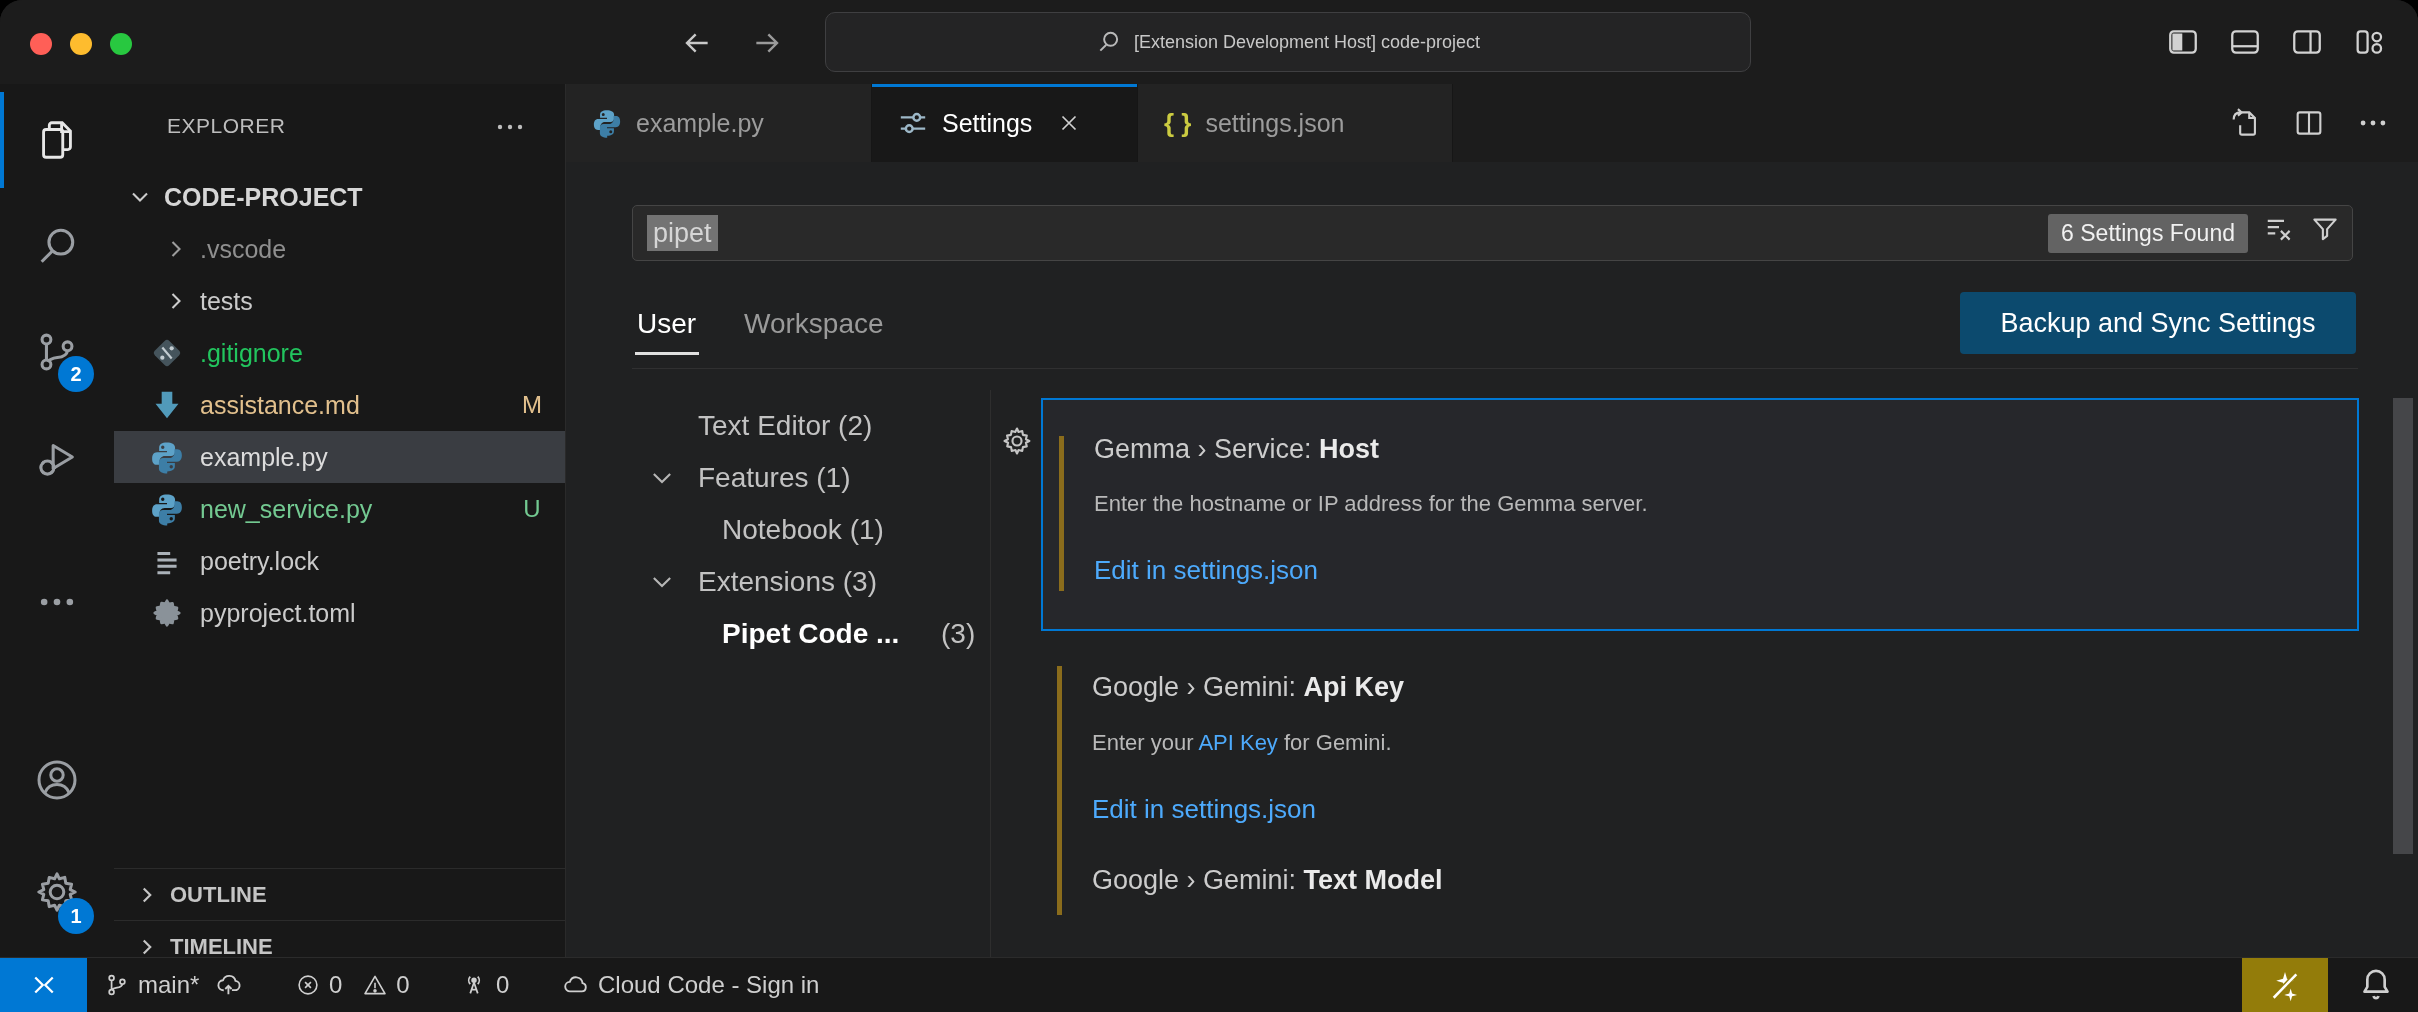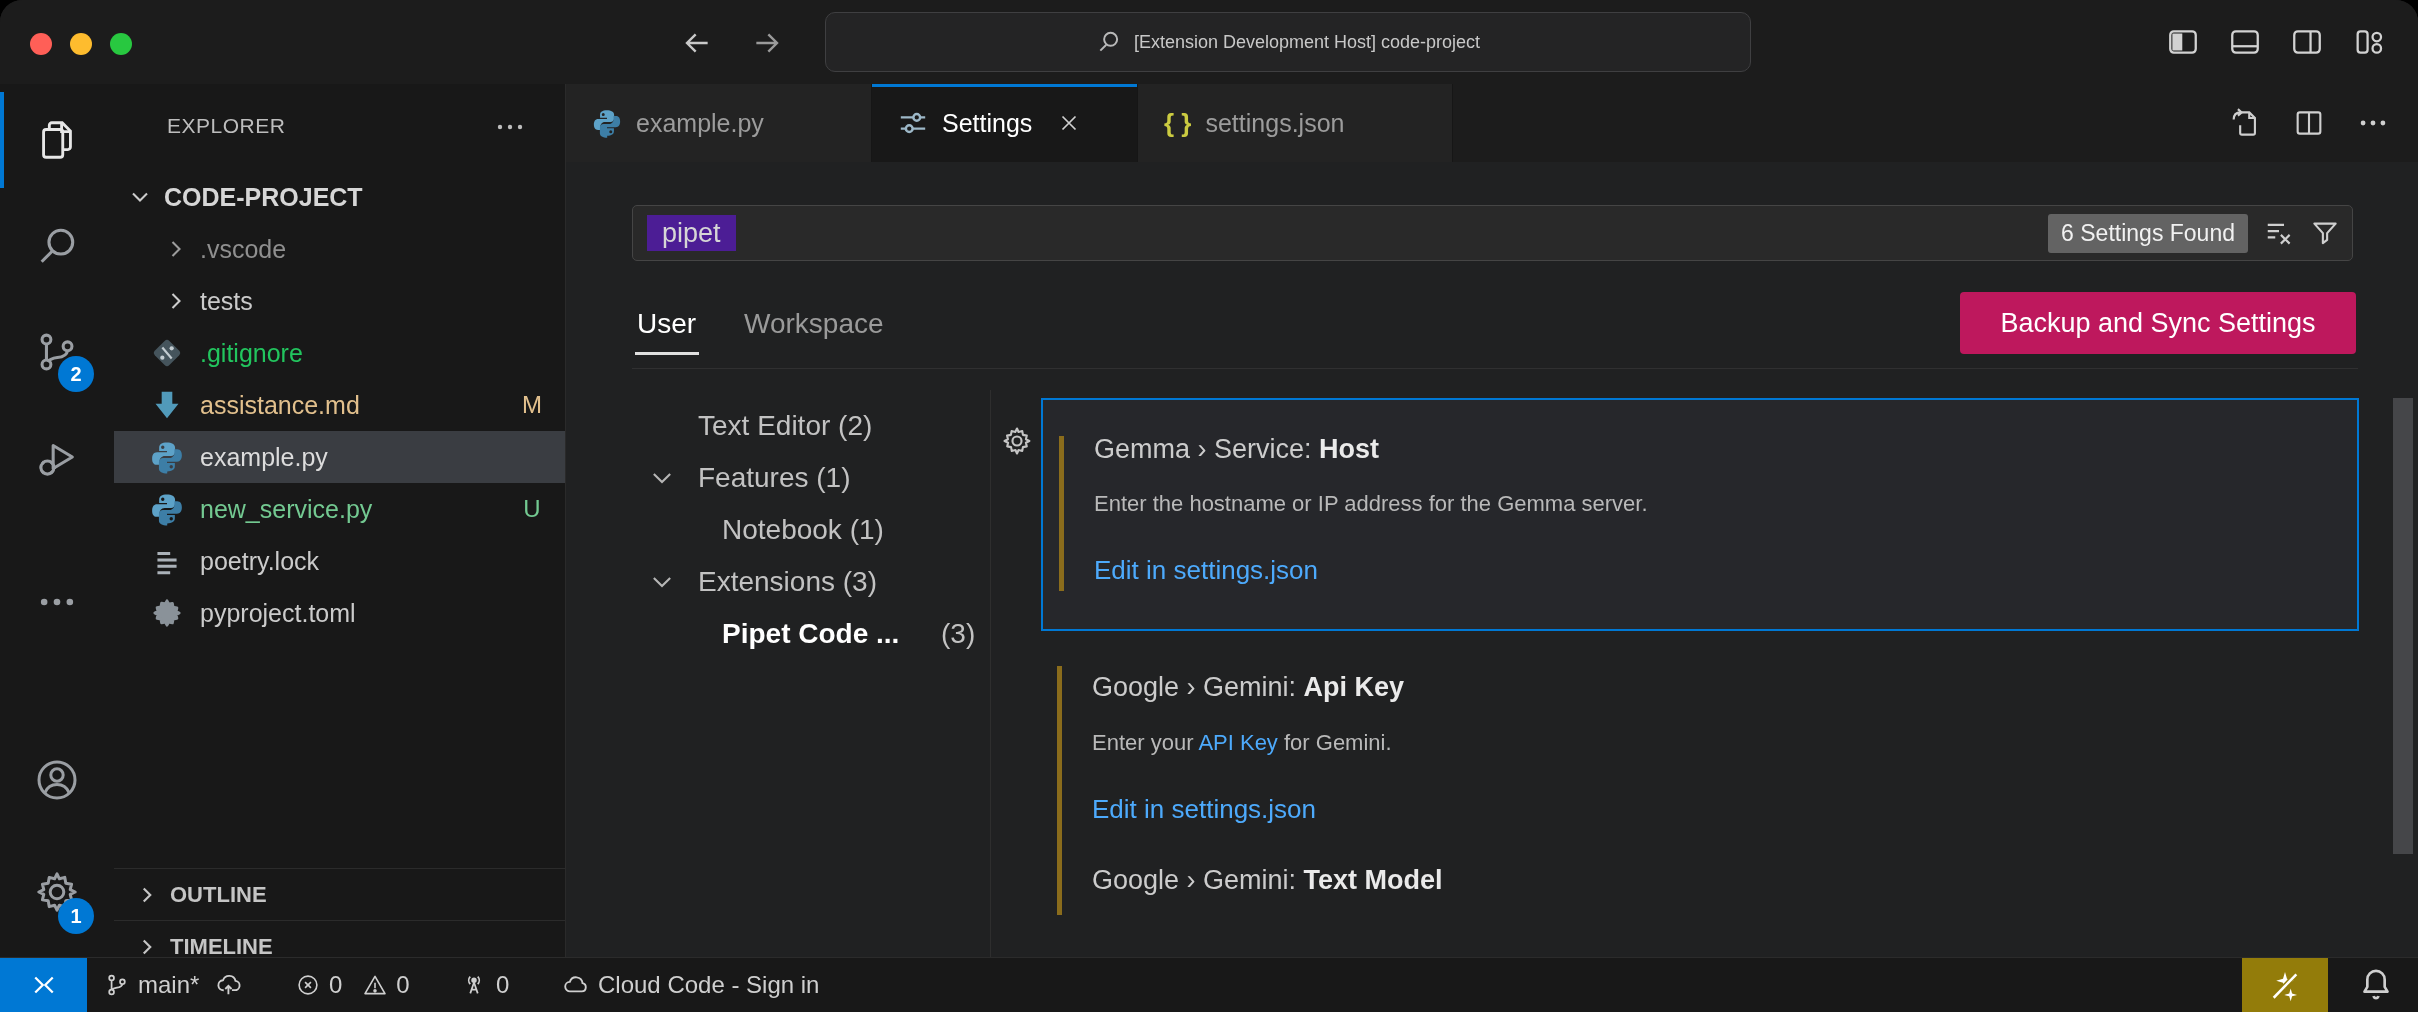--- a/index.html
+++ b/index.html
@@ -49,29 +49,29 @@
   .tab .tico{width:30px;height:30px;}
   .tab .close{width:26px;height:26px;margin-left:10px;}
   .braces{font-size:26px;font-weight:bold;color:#cbcb41;}
   .editoractions{position:absolute;right:28px;top:22px;display:flex;gap:30px;}
   .editoractions .ea{width:34px;height:34px;}
   .sbody{position:absolute;top:78px;left:0;right:0;bottom:0;}
   
   .ssearch{position:absolute;left:66px;right:65px;top:43px;height:54px;background:#292929;
     border:1px solid #454545;border-radius:5px;display:flex;align-items:center;}
   .ssearch .qwrap{flex:1;padding-left:14px;font-size:27px;color:#d6d6d6;}
-  .ssearch .qsel{background:#4c1d95;padding:3px 15px;}
-  .ssearch .right{display:flex;align-items:center;gap:16px;padding-right:12px;}
+  .ssearch .qsel{background:#737373;padding:3px 6px;}
+  .ssearch .right{display:flex;align-items:flex-start;gap:16px;padding-right:12px;}
   .foundbadge{background:#636363;color:#f1f1f1;font-size:23px;border-radius:3px;padding:6px 13px;white-space:nowrap;}
   .sico{width:30px;height:30px;}
   
   .scoperow{position:absolute;left:66px;right:62px;top:128px;height:74px;}
   .scopetab{position:absolute;font-size:28px;top:18px;}
   .scopeline{position:absolute;left:3px;top:62px;width:64px;height:3px;background:#e0e0e0;}
-  .syncbtn{position:absolute;right:0;top:2px;width:396px;height:62px;background:#be185d;color:#fff;
+  .syncbtn{position:absolute;right:0;top:2px;width:396px;height:62px;background:#0c4a6e;color:#fff;
     font-size:27px;border-radius:4px;display:flex;align-items:center;justify-content:center;}
   .hdivider{position:absolute;left:66px;right:60px;top:206px;height:1px;background:#303031;}
   
   .tocrow{position:absolute;font-size:28px;color:#c2c2c2;height:52px;display:flex;align-items:center;}
   .tocchev{position:absolute;left:82px;width:28px;height:28px;}
   .vsep{position:absolute;left:424px;top:228px;bottom:0;width:1px;background:#2e2e2e;}
   .rowgear{position:absolute;left:434px;top:262px;width:34px;height:34px;}
   
   .setrow{position:absolute;left:475px;right:59px;}
   .setrow.sel{background:#26272b;border:2px solid #0078d4;}

